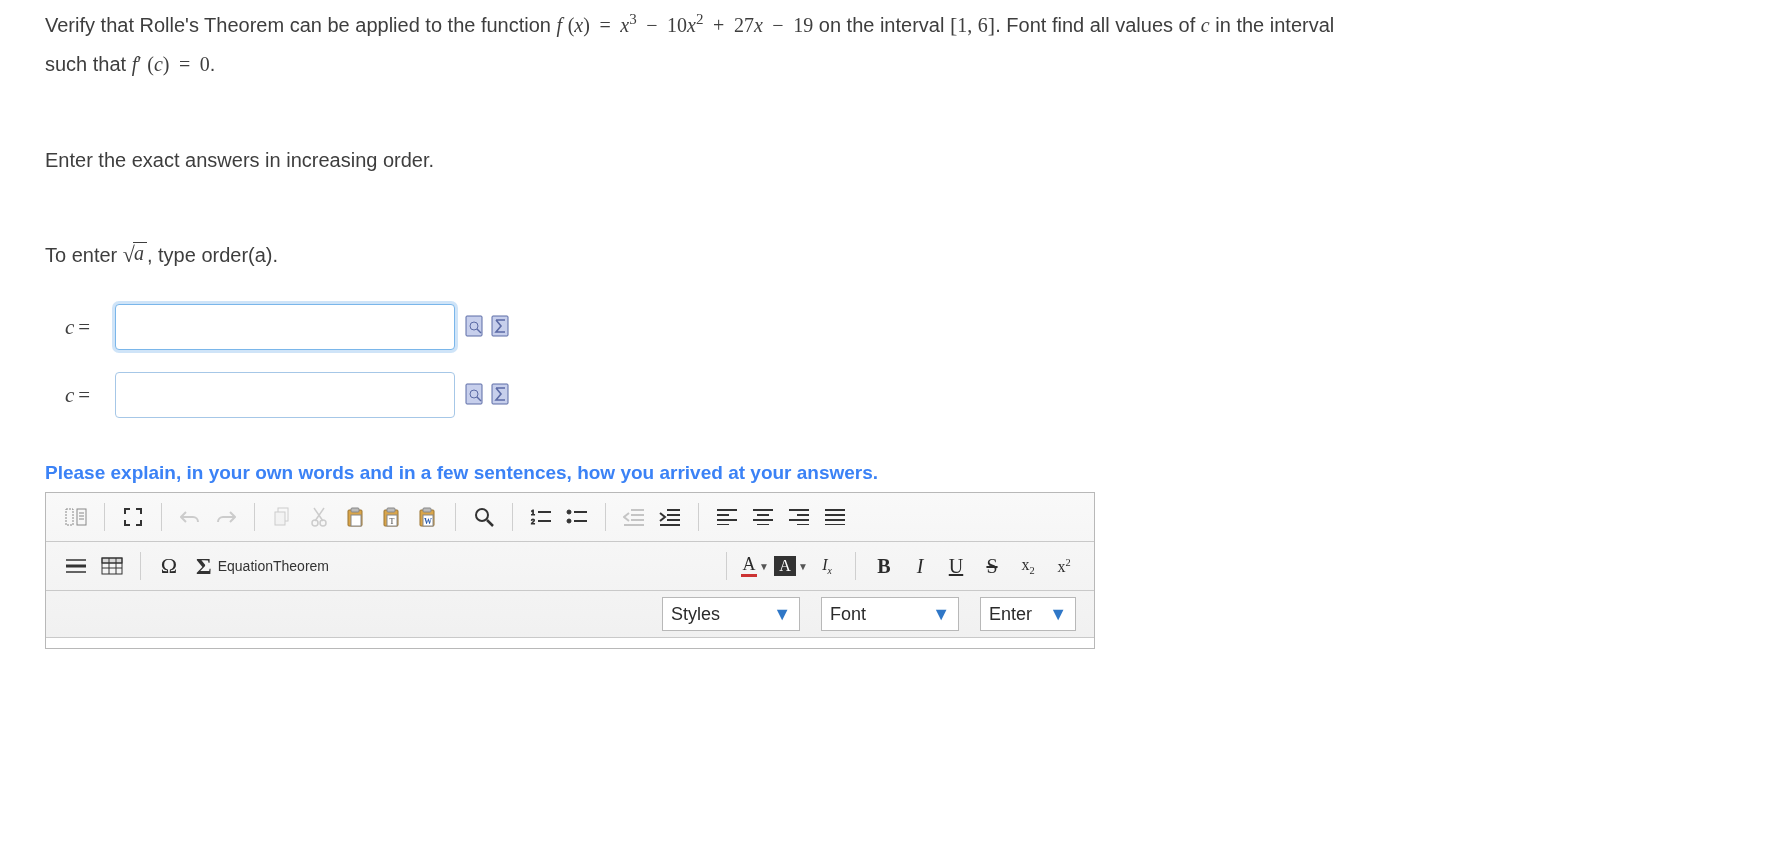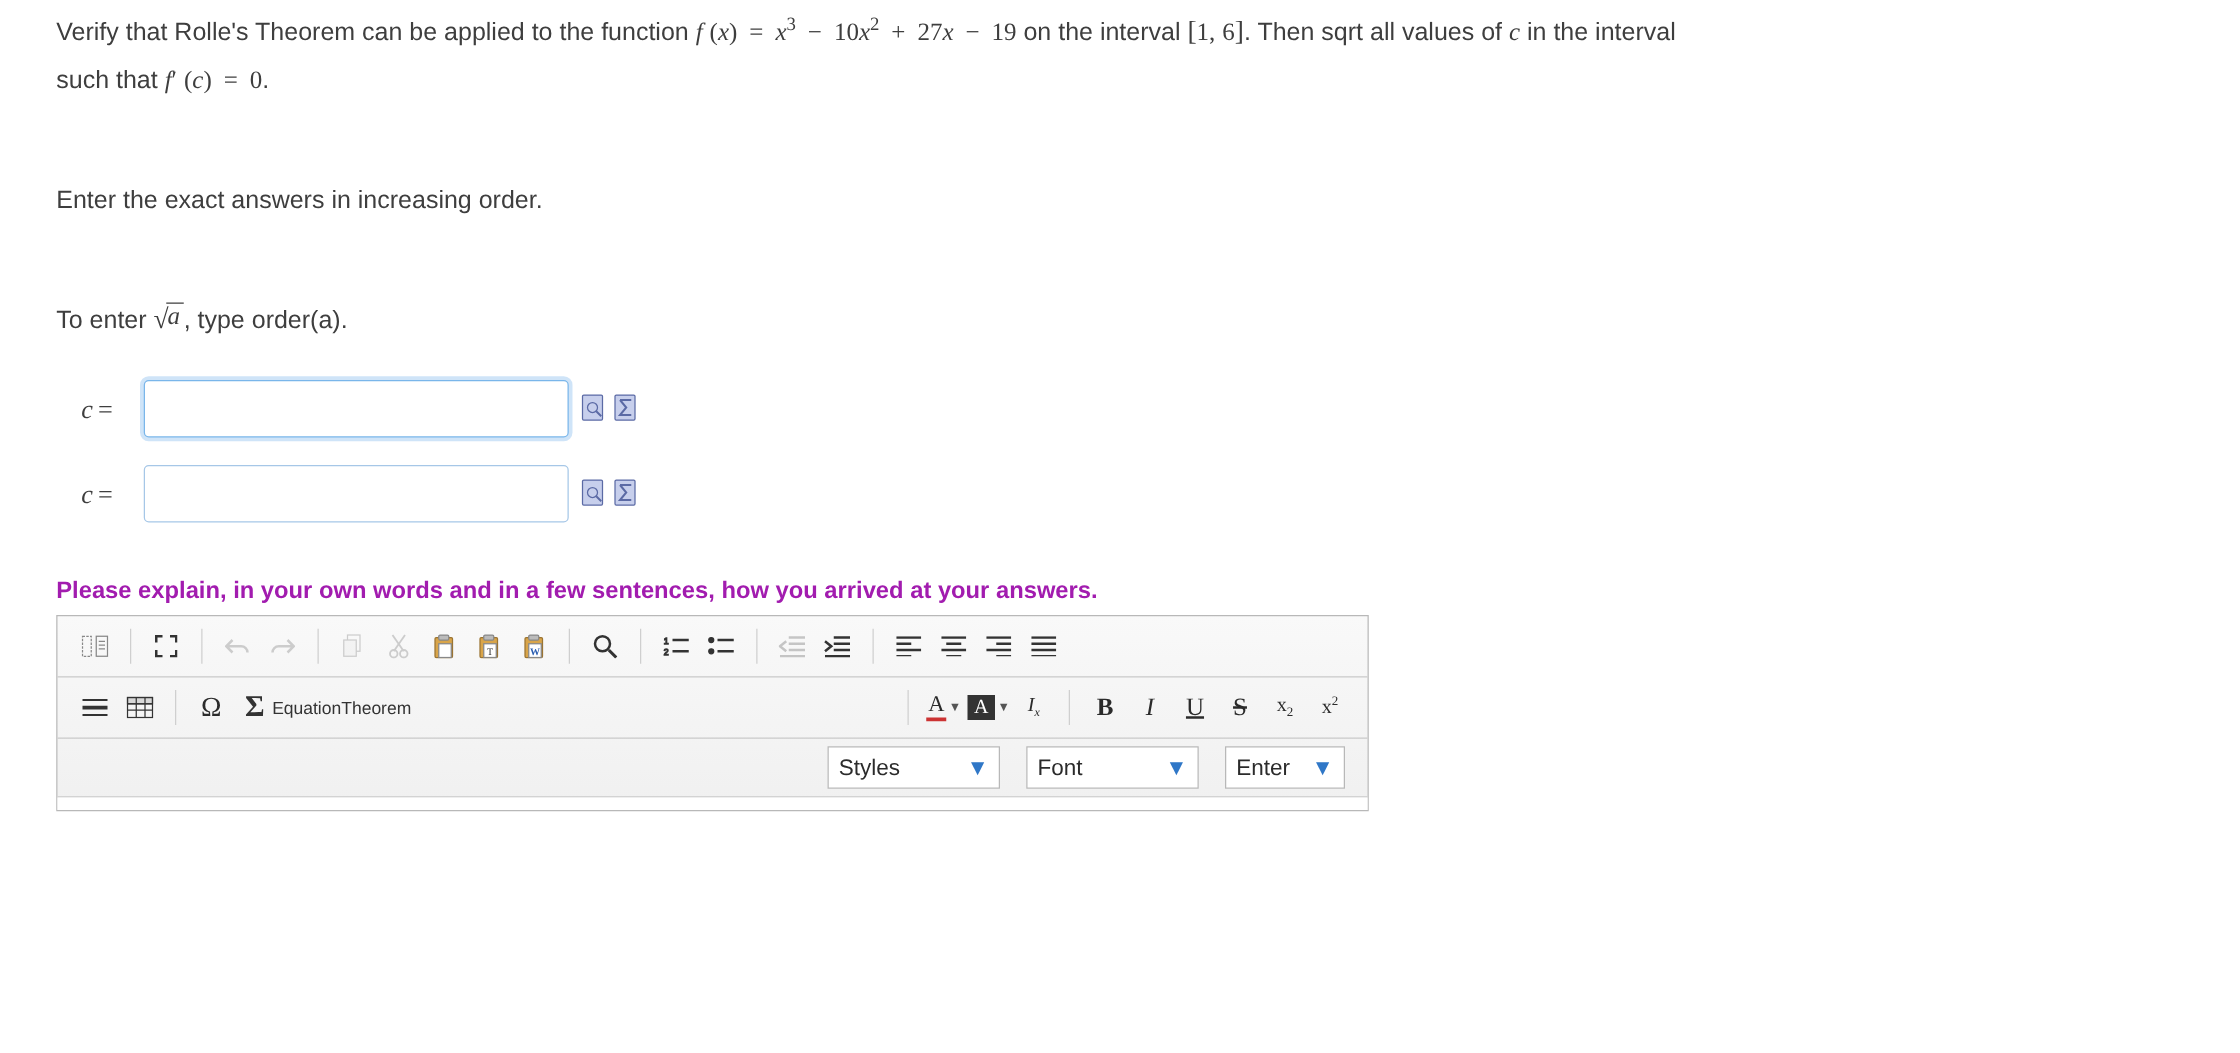--- a/index.html
+++ b/index.html
@@ -70,21 +70,21 @@
     width: 24px;
     height: 28px;
     display: flex;
     align-items: center;
     justify-content: center;
     color: #5b6aa5;
     cursor: pointer;
   }
   .explain-prompt {
     font-weight: bold;
-    color: #a21caf;
+    color: #3b82f6;
     margin-top: 44px;
     margin-bottom: 8px;
     font-size: 19px;
   }
 
   
   .editor {
     width: 1048px;
     border: 1px solid #b8b8b8;
     background: linear-gradient(#f9f9f9,#f0f0f0);
@@ -176,21 +176,21 @@
       <span class="math-num">(</span><span class="math-var">x</span><span class="math-num">)</span>
       <span class="math-op">=</span>
       <span class="math-var">x</span><sup class="exp">3</sup>
       <span class="math-op">−</span>
       <span class="math-num">10</span><span class="math-var">x</span><sup class="exp">2</sup>
       <span class="math-op">+</span>
       <span class="math-num">27</span><span class="math-var">x</span>
       <span class="math-op">−</span>
       <span class="math-num">19</span>
       <span> on the interval </span>
-      <span class="lbrack">[</span><span class="math-num">1</span><span class="math-num">,</span>&nbsp;<span class="math-num">6</span><span class="rbrack">]</span><span>. Then sqrt all values of </span><span class="math-var">c</span><span> in the interval</span>
+      <span class="lbrack">[</span><span class="math-num">1</span><span class="math-num">,</span>&nbsp;<span class="math-num">6</span><span class="rbrack">]</span><span>. Font find all values of </span><span class="math-var">c</span><span> in the interval</span>
     </p>
     <p>
       <span>such that </span>
       <span class="math-fn">f</span><span class="prime">′</span>
       <span class="math-num">(</span><span class="math-var">c</span><span class="math-num">)</span>
       <span class="math-op">=</span>
       <span class="math-num">0</span><span>.</span>
     </p>
   </div>
 

